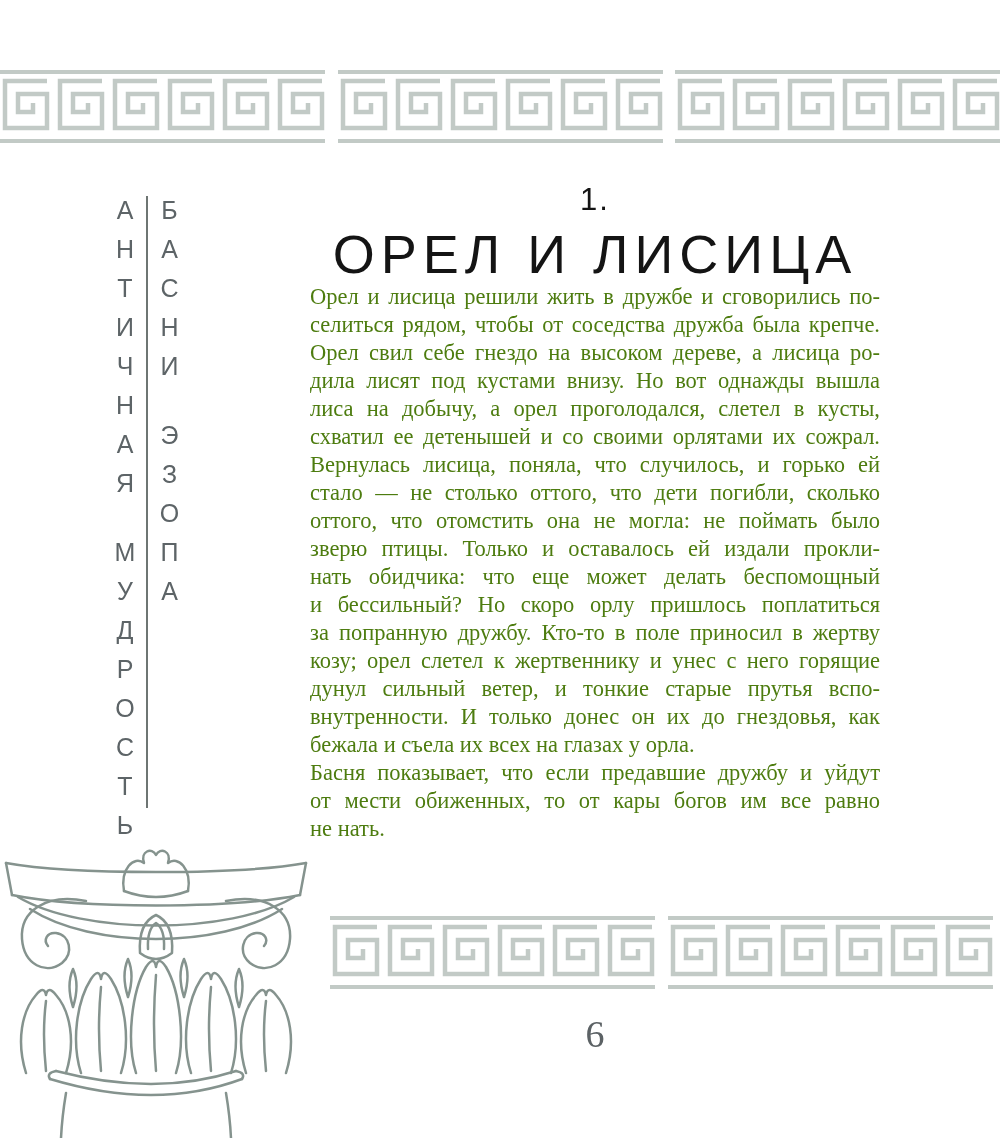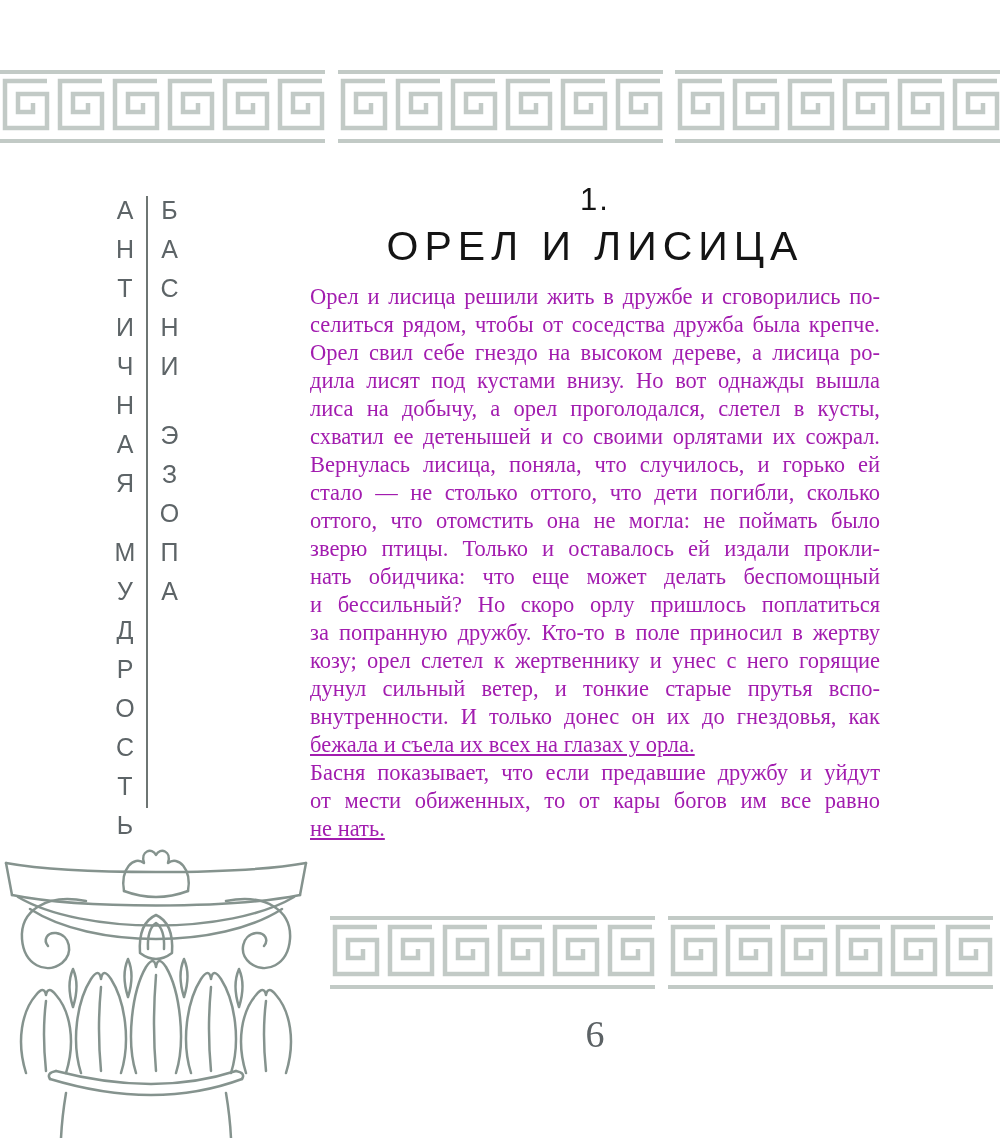--- a/index.html
+++ b/index.html
@@ -59,45 +59,44 @@
     text-align: center;
     color: #141414;
     font-family: "Liberation Sans", sans-serif;
   }
   .chapter-number {
     font-size: 31px;
     letter-spacing: 2px;
   }
   .fable-title {
     margin-top: 5px;
-    font-size: 41px;
+    font-size: 54px;
     letter-spacing: 6px;
     white-space: nowrap;
   }
 
   
   .body-text {
     position: absolute;
     left: 310px;
     width: 570px;
     top: 283px;
     font-family: "Liberation Serif", serif;
     font-size: 22.5px;
     line-height: 28px;
-    color: #a21caf;
+    color: #4d7c0f;
   }
   .text-line {
     text-align: justify;
     text-align-last: justify;
     white-space: nowrap;
   }
   .text-line.last {
     text-align-last: left;
     white-space: normal;
-    text-decoration: underline;
   }
 
   
   .page-number {
     position: absolute;
     left: 310px;
     width: 570px;
     top: 1012px;
     text-align: center;
     font-family: "Liberation Serif", serif;

